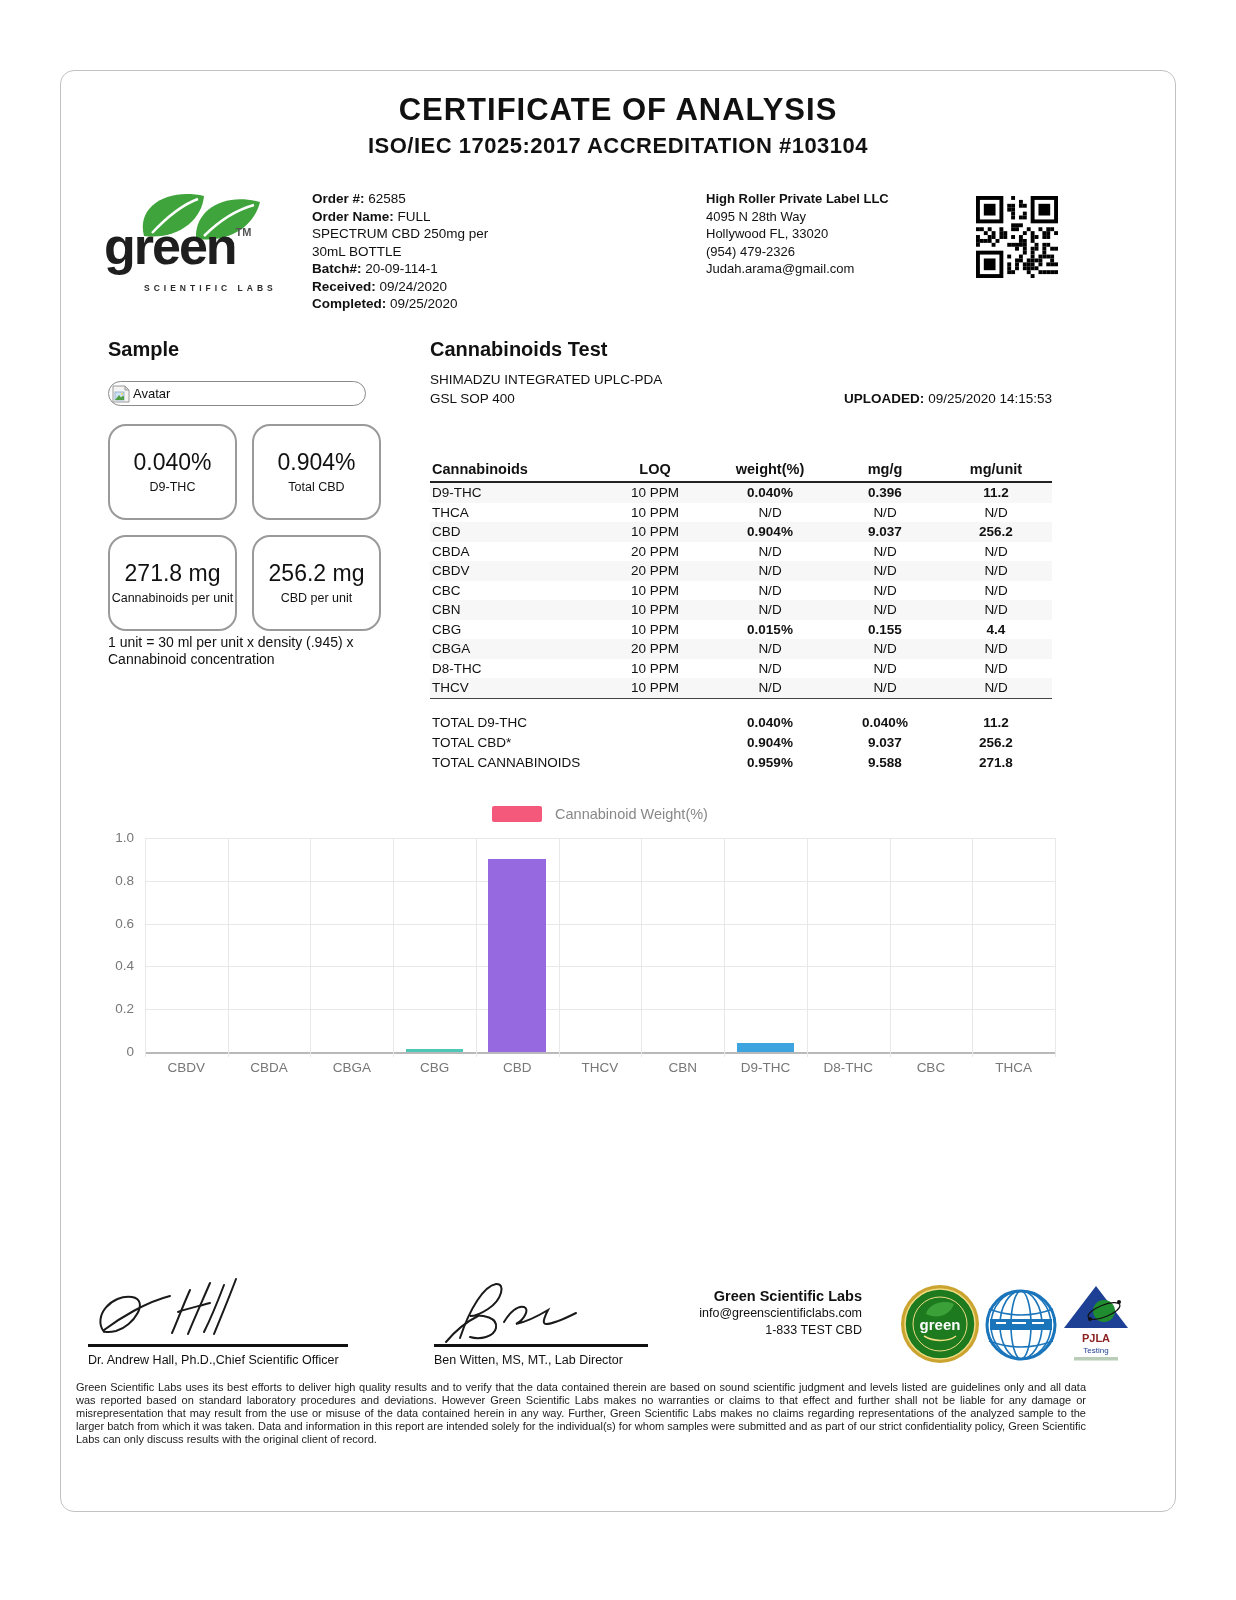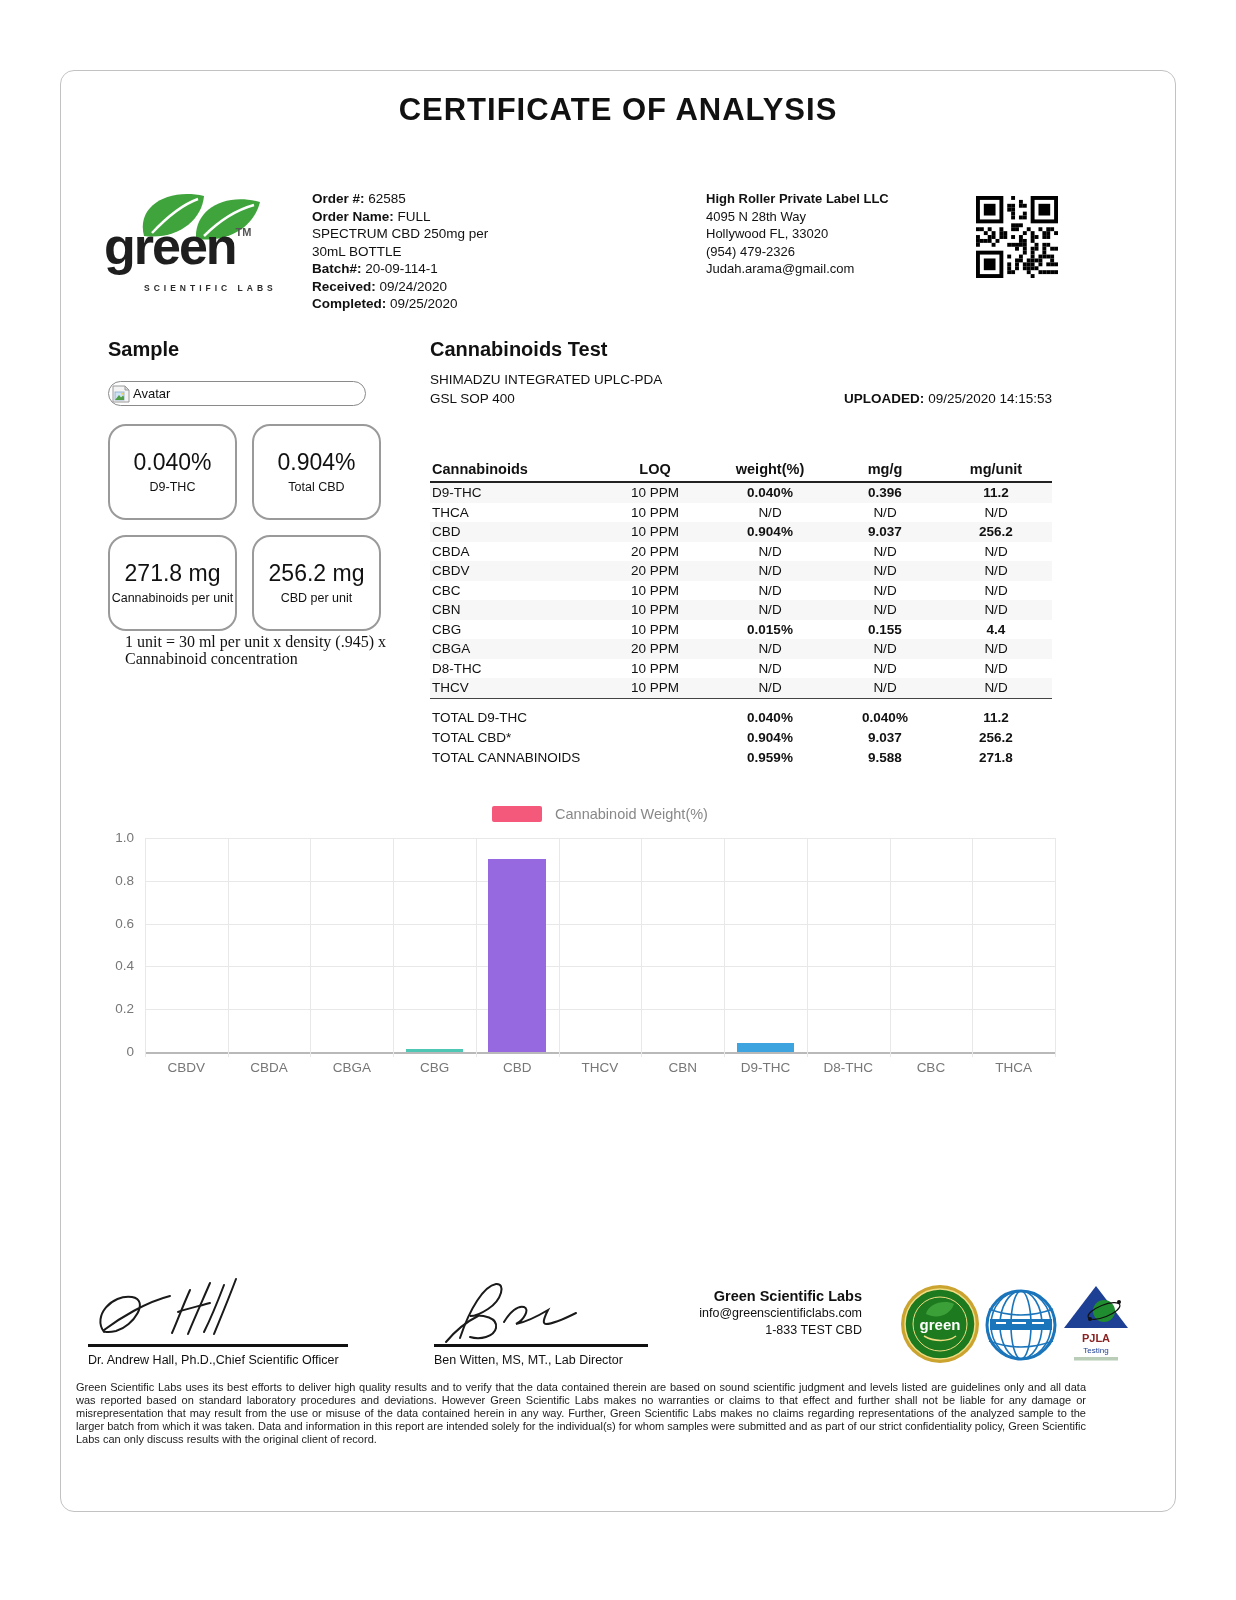--- a/index.html
+++ b/index.html
@@ -30,40 +30,40 @@
   .sample-heading{position:absolute;left:108px;top:338px;font-size:20px;font-weight:bold;}
   .avatar-pill{position:absolute;left:108px;top:381px;width:258px;height:25px;
                border:1px solid #8a8a8a;border-radius:13px;display:flex;align-items:center;
                gap:3px;padding-left:3px;font-size:13px;background:#fff;box-sizing:border-box;}
   .stats{position:absolute;left:108px;top:424px;display:grid;
          grid-template-columns:129px 129px;grid-template-rows:96px 96px;gap:15px 15px;}
   .stat-box{border:2px solid #9a9a9a;border-radius:18px;display:flex;flex-direction:column;
             align-items:center;justify-content:center;text-align:center;background:#fff;}
   .stat-value{font-size:23px;color:#111;}
   .stat-label{font-size:12.5px;margin-top:4px;line-height:15px;}
-  .unit-note{position:absolute;left:125px;top:634px;width:292px;font-size:16px;line-height:16.5px;font-family:Liberation Serif, serif;}
+  .unit-note{position:absolute;left:108px;top:634px;width:292px;font-size:14px;line-height:16.5px;}
 
   
   .test-heading{position:absolute;left:430px;top:338px;font-size:20px;font-weight:bold;}
   .method{position:absolute;left:430px;top:372px;font-size:13.5px;}
   .sop-row{position:absolute;left:430px;top:391px;width:622px;font-size:13.5px;
            display:flex;justify-content:space-between;}
   .table{position:absolute;left:430px;top:416px;width:622px;font-size:13.5px;margin-top:40px;}
   .t-head{display:flex;align-items:center;height:25px;font-size:14.5px;font-weight:bold;
           border-bottom:2px solid #222;}
   .c0{width:170px;text-align:left;padding-left:2px;box-sizing:border-box;}
   .c1{width:110px;text-align:center;}
   .c2{width:120px;text-align:center;}
   .c3{width:110px;text-align:center;}
   .c4{width:112px;text-align:center;}
   .t-row{display:flex;align-items:center;height:19.5px;}
   #t-body .t-row:nth-child(odd){background:#f7f7f7;}
   #t-body{border-bottom:1.5px solid #444;}
   #t-totals{margin-top:11px;}
-  .total-row{display:flex;align-items:flex-start;height:20px;}
+  .total-row{display:flex;align-items:flex-end;height:20px;}
   .tc0{width:280px;padding-left:2px;box-sizing:border-box;}
 
   
   .legend{position:absolute;left:145px;top:806px;width:910px;display:flex;
           justify-content:center;align-items:center;gap:13px;font-size:14.5px;color:#888;}
   .swatch{width:50px;height:16px;border-radius:2px;display:inline-block;}
   .plot{position:absolute;left:145px;top:838px;width:910px;height:214px;
         border-bottom:2px solid #b9b9b9;}
   .hgrid{position:absolute;left:0;width:100%;height:1px;background:#e8e8e8;}
   .vgrid{position:absolute;top:0;width:1px;height:219px;background:#e8e8e8;}
@@ -87,20 +87,21 @@
   .disclaimer{position:absolute;left:76px;top:1381px;width:1010px;font-size:11px;
               line-height:13px;color:#1c1c1c;text-align:justify;}
 </style>
 </head>
 <body>
 
 <div class="page">
   <div class="frame"></div>
 
   <div class="doc-title">CERTIFICATE OF ANALYSIS</div>
+  <div class="doc-subtitle">ISO/IEC 17025:2017 ACCREDITATION #103104</div>
 
   <div class="logo">
     <svg class="logo-leaves" width="160" height="58" viewBox="0 0 160 58">
       <path d="M28 50 C20 20 52 2 88 10 C86 34 62 54 28 50 Z" fill="#3FA43C"></path>
       <path d="M36 47 C52 30 68 18 82 13" stroke="#ffffff" stroke-width="2.5" fill="none"></path>
       <path d="M80 53 C78 24 108 6 144 16 C138 40 114 57 80 53 Z" fill="#3FA43C"></path>
       <path d="M88 50 C104 34 120 24 138 19" stroke="#ffffff" stroke-width="2.5" fill="none"></path>
     </svg>
     <div class="logo-word"><span>green</span><span class="logo-tm">TM</span></div>
     <div class="logo-tagline">SCIENTIFIC LABS</div>

